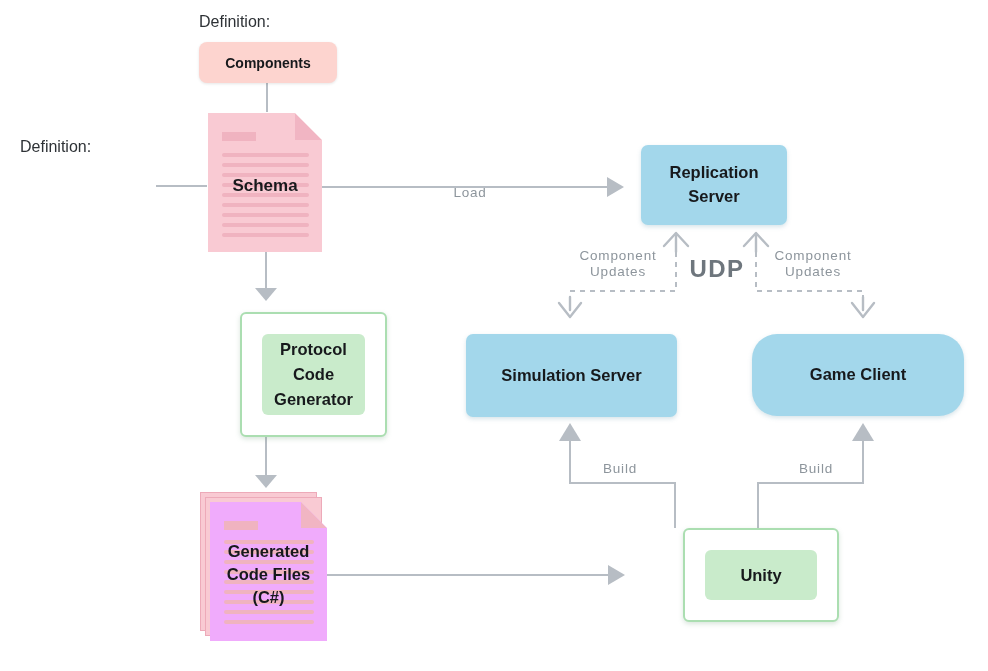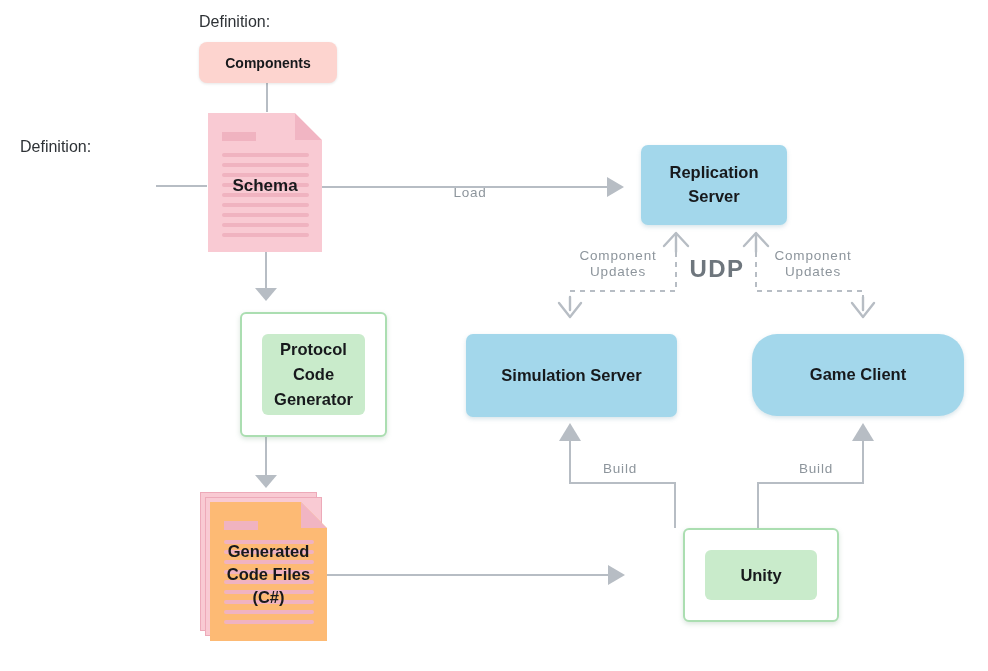--- a/index.html
+++ b/index.html
@@ -93,21 +93,21 @@
   .stack { position: absolute; z-index: 2; }
   .stack-layer {
     position: absolute;
     width: 117px; height: 139px;
     background: #f9cad3;
     border: 1px solid #edaab9;
   }
   .stack-front {
     position: absolute;
     width: 117px; height: 139px;
-    background: #fdba74;
+    background: #f0abfc;
     clip-path: polygon(0 0, calc(100% - 26px) 0, 100% 26px, 100% 100%, 0 100%);
     filter: drop-shadow(-1px -1px 0 #e9a4b4) drop-shadow(2px 3px 3px rgba(0,0,0,0.10));
   }
   .edge-label {
     position: absolute;
     font-size: 13.5px;
     letter-spacing: 0.8px;
     color: #8d959c;
     text-align: center;
     line-height: 1.22;

